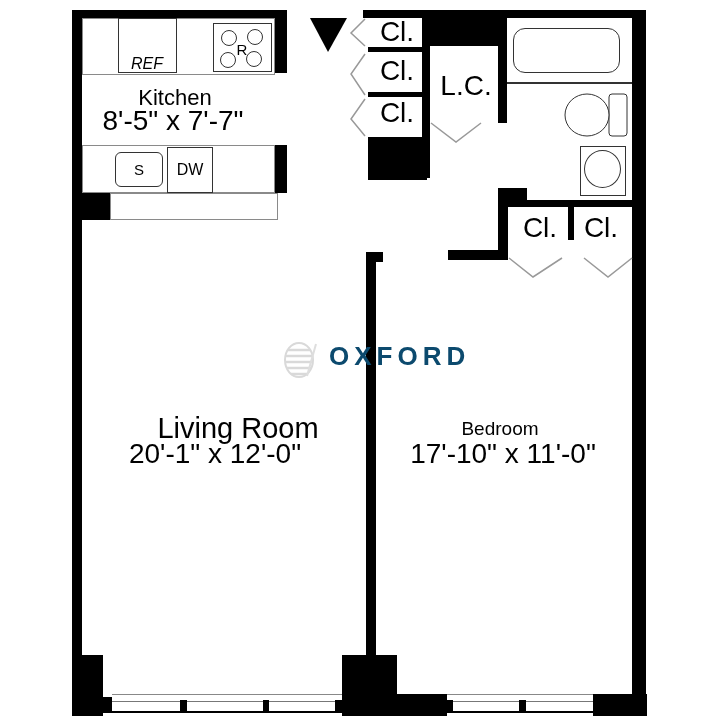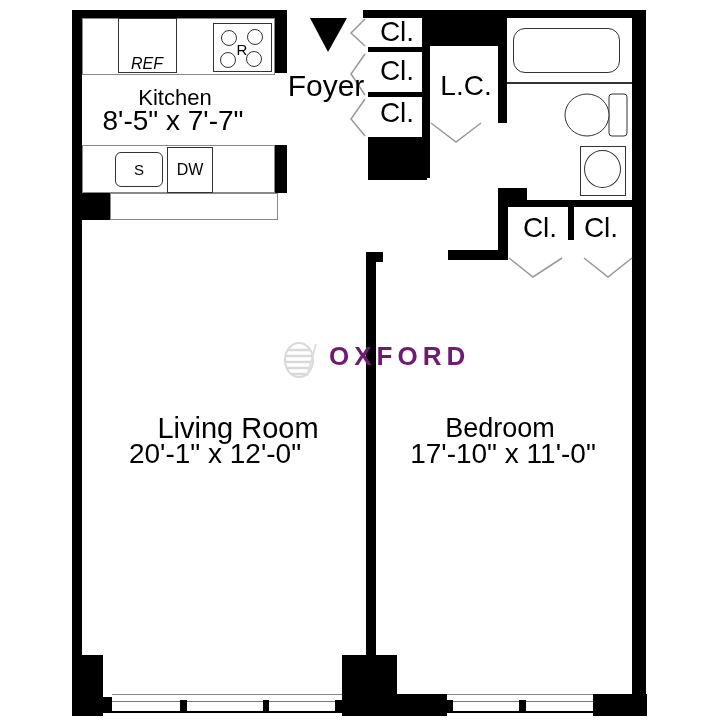--- a/index.html
+++ b/index.html
@@ -8,21 +8,21 @@
   .wall{position:absolute;background:#000;}
   .fx{position:absolute;background:#fff;border:1px solid #333;box-sizing:border-box;}
   .fx-light{position:absolute;background:#fff;border:1px solid #8a8a8a;box-sizing:border-box;}
   .lbl{position:absolute;transform:translate(-50%,-50%);white-space:nowrap;color:#000;line-height:1;}
   .burner{position:absolute;width:16px;height:16px;border:1px solid #333;border-radius:50%;box-sizing:border-box;background:#fff;}
   .window{position:absolute;background:#fff;border-top:1px solid #888;border-bottom:2px solid #000;box-sizing:border-box;}
   .window .mid{position:absolute;left:0;top:6px;width:100%;height:1px;background:#777;}
   .mullion{position:absolute;background:#000;}
   #symbols{position:absolute;left:0;top:0;pointer-events:none;}
   .wm-text{position:absolute;left:329px;top:356px;transform:translateY(-50%);
-    font-size:26px;font-weight:bold;letter-spacing:5px;color:#701a75;}
+    font-size:26px;font-weight:bold;letter-spacing:5px;color:#0c4a6e;}
 </style>
 </head>
 <body>
 
 <div id="plan">
 
   <div class="wall" style="left:72px;top:10px;width:215px;height:8px;"></div>
   <div class="wall" style="left:363px;top:10px;width:283px;height:8px;"></div>
   <div class="wall" style="left:632px;top:10px;width:14px;height:706px;"></div>
   <div class="wall" style="left:72px;top:10px;width:10px;height:645px;"></div>
@@ -97,29 +97,28 @@
     <line x1="2" y1="16" x2="30" y2="16" stroke="#d9d9d9" stroke-width="2.5"></line>
     <line x1="2" y1="22" x2="30" y2="22" stroke="#d9d9d9" stroke-width="2.5"></line>
     <line x1="4" y1="28" x2="28" y2="28" stroke="#d9d9d9" stroke-width="2.5"></line>
     <line x1="8" y1="34" x2="24" y2="34" stroke="#d9d9d9" stroke-width="2.5"></line>
     <line x1="33" y1="4" x2="24" y2="36" stroke="#dedede" stroke-width="2"></line>
   </svg>
   <div class="wm-text">OXFORD</div>
 
   <div class="lbl" style="left:175px;top:98px;font-size:22px;">Kitchen</div>
   <div class="lbl" style="left:173px;top:121px;font-size:28px;">8'-5" x 7'-7"</div>
-  <div class="lbl" style="left:326px;top:86px;font-size:30px;">Foyer</div>
   <div class="lbl" style="left:466px;top:86px;font-size:28px;">L.C.</div>
   <div class="lbl" style="left:397px;top:32px;font-size:28px;">Cl.</div>
   <div class="lbl" style="left:397px;top:71px;font-size:28px;">Cl.</div>
   <div class="lbl" style="left:397px;top:113px;font-size:28px;">Cl.</div>
   <div class="lbl" style="left:540px;top:228px;font-size:28px;">Cl.</div>
   <div class="lbl" style="left:601px;top:228px;font-size:28px;">Cl.</div>
   <div class="lbl" style="left:218px;top:428px;font-size:29px;margin-left:20px;">Living Room</div>
   <div class="lbl" style="left:215px;top:454px;font-size:28px;">20'-1" x 12'-0"</div>
-  <div class="lbl" style="left:500px;top:428px;font-size:27px;">Bedroom</div>
+  <div class="lbl" style="left:500px;top:428px;font-size:19px;">Bedroom</div>
   <div class="lbl" style="left:503px;top:454px;font-size:28px;">17'-10" x 11'-0"</div>
   <div class="lbl" style="left:147px;top:64px;font-size:16px;font-style:italic;">REF</div>
   <div class="lbl" style="left:242px;top:49px;font-size:15px;">R</div>
   <div class="lbl" style="left:139px;top:169px;font-size:15px;">S</div>
   <div class="lbl" style="left:190px;top:170px;font-size:16px;">DW</div>
 
 </div>
 
 </body></html>

